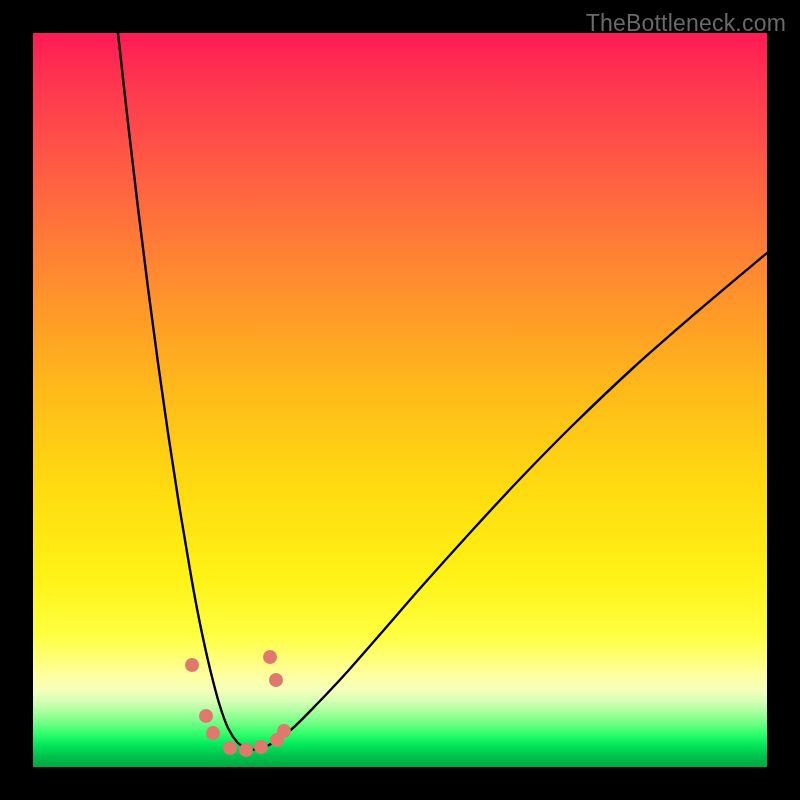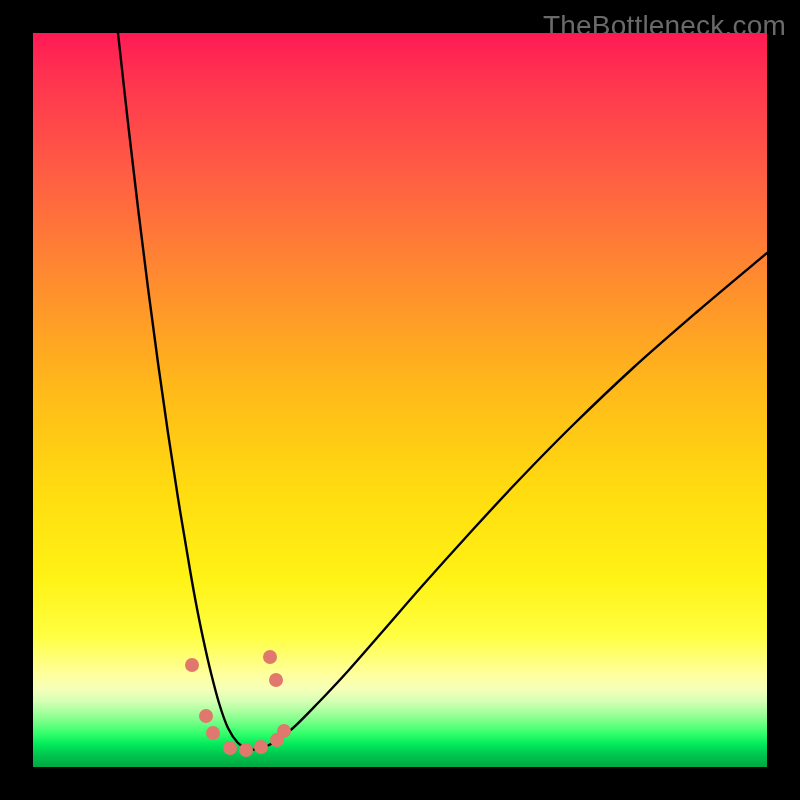--- a/index.html
+++ b/index.html
@@ -47,21 +47,21 @@
       #00e85a 97%,
       #00c24c 98.5%,
       #00a843 100%
     );
   }
   .watermark {
     position: absolute;
     top: 10px;
     right: 14px;
     color: #6a6a6a;
-    font-size: 28px;
+    font-size: 23px;
     font-weight: 400;
     letter-spacing: 0.2px;
   }
   svg.curve {
     position: absolute;
     left: 0; top: 0;
     width: 734px; height: 734px;
     pointer-events: none;
   }
 </style>

